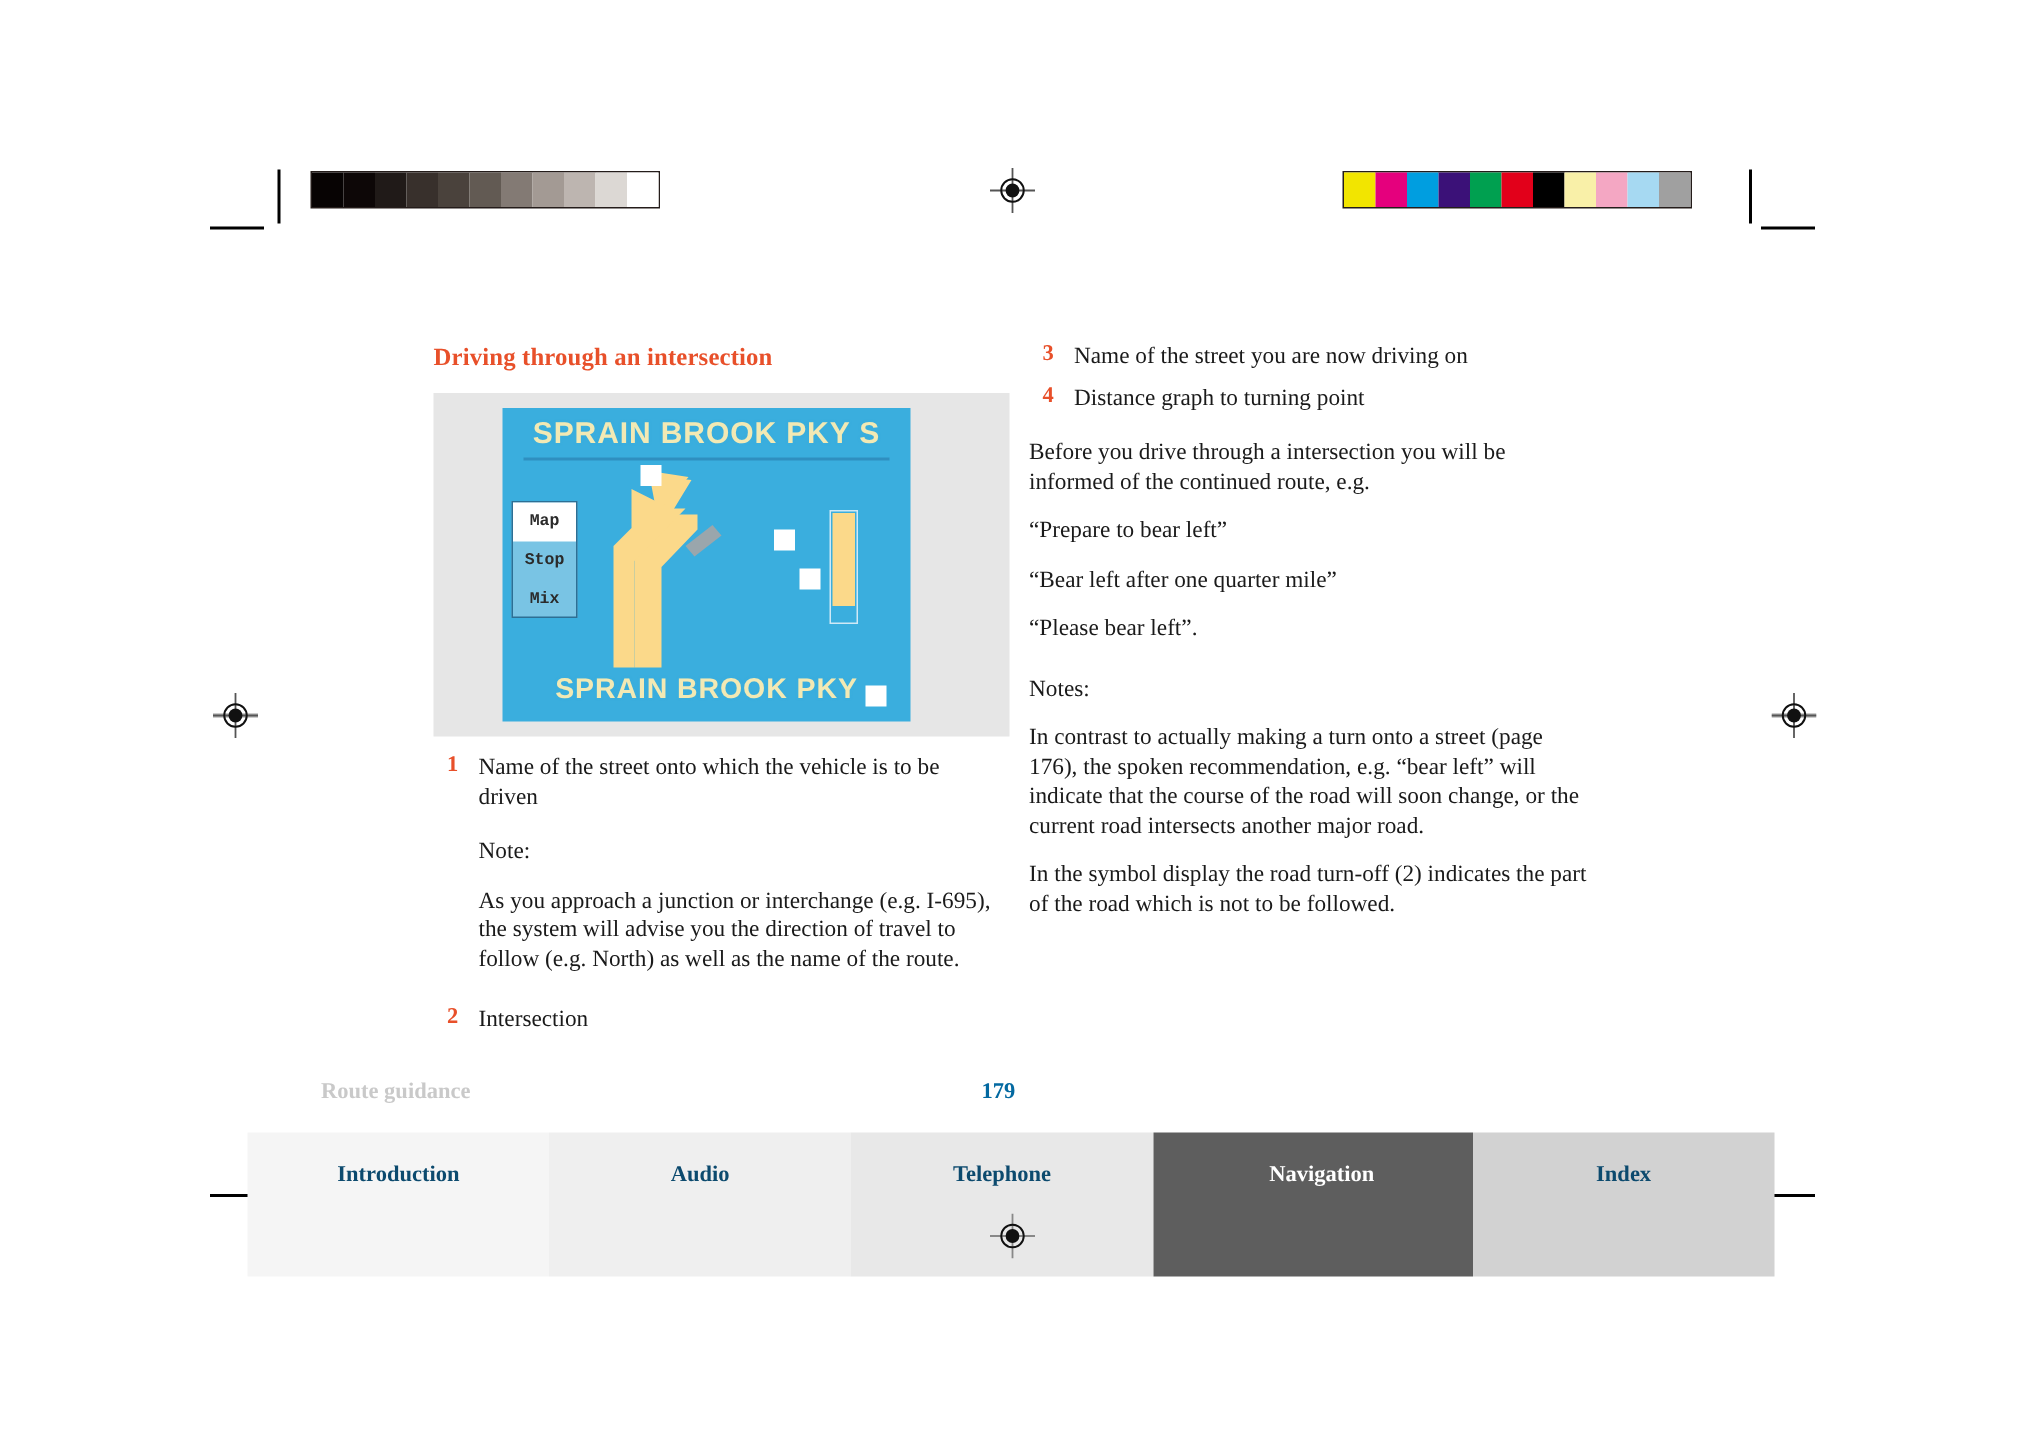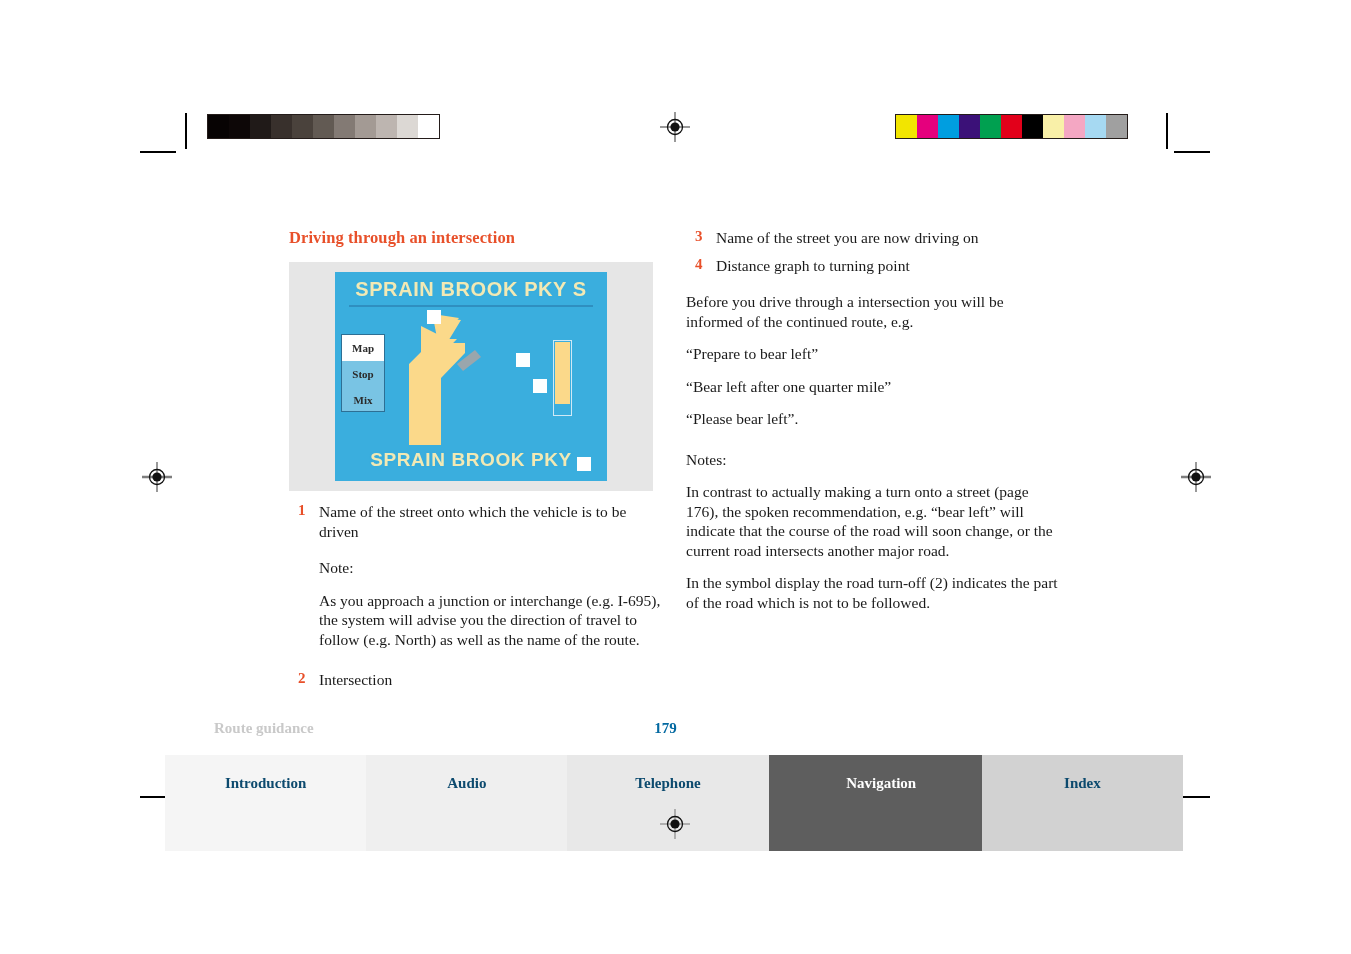--- a/index.html
+++ b/index.html
@@ -61,20 +61,21 @@
     color: #e8502a;
     letter-spacing: .1px;
   }
 
   
   .figure {
     position: absolute;
     left: 289px; top: 246px;
     width: 364px; height: 229px;
     background: #e6e6e6;
+    padding-left: 20px;
   }
   .nav-screen {
     position: absolute;
     left: 46px; top: 10px;
     width: 272px; height: 209px;
     background: #3aaede;
     overflow: hidden;
   }
   .nav-street-top {
     position: absolute;
@@ -111,21 +112,21 @@
     left: 6px; top: 62px;
     width: 44px; height: 78px;
     background: #79c4e4;
     border: 1px solid #2d6f94;
     box-sizing: border-box;
   }
   .nav-btn {
     height: 26px;
     line-height: 26px;
     text-align: center;
-    font-family: Liberation Serif, serif;
+    font-family: Liberation Mono, monospace;
     font-size: 11px;
     font-weight: bold;
     color: #2b2b2b;
   }
   .nav-btn.active { background: #ffffff; }
   .nav-arrow { position: absolute; left: 68px; top: 40px; }
   .nav-bargraph {
     position: absolute;
     left: 218px; top: 68px;
     width: 19px; height: 76px;

